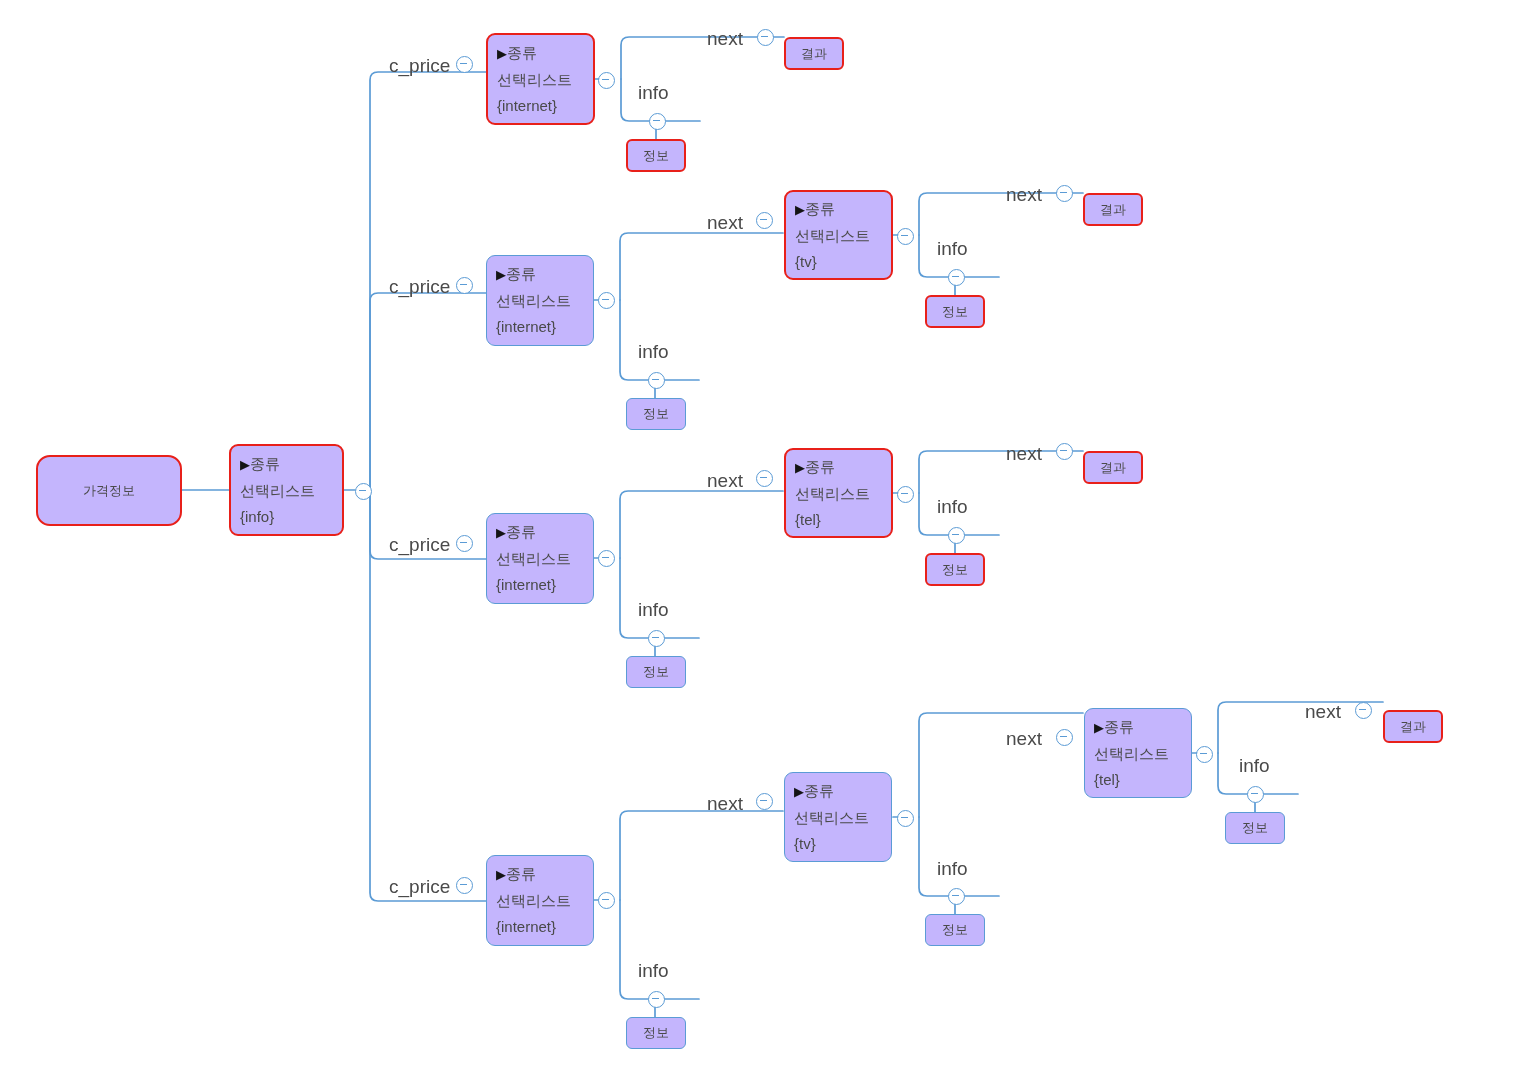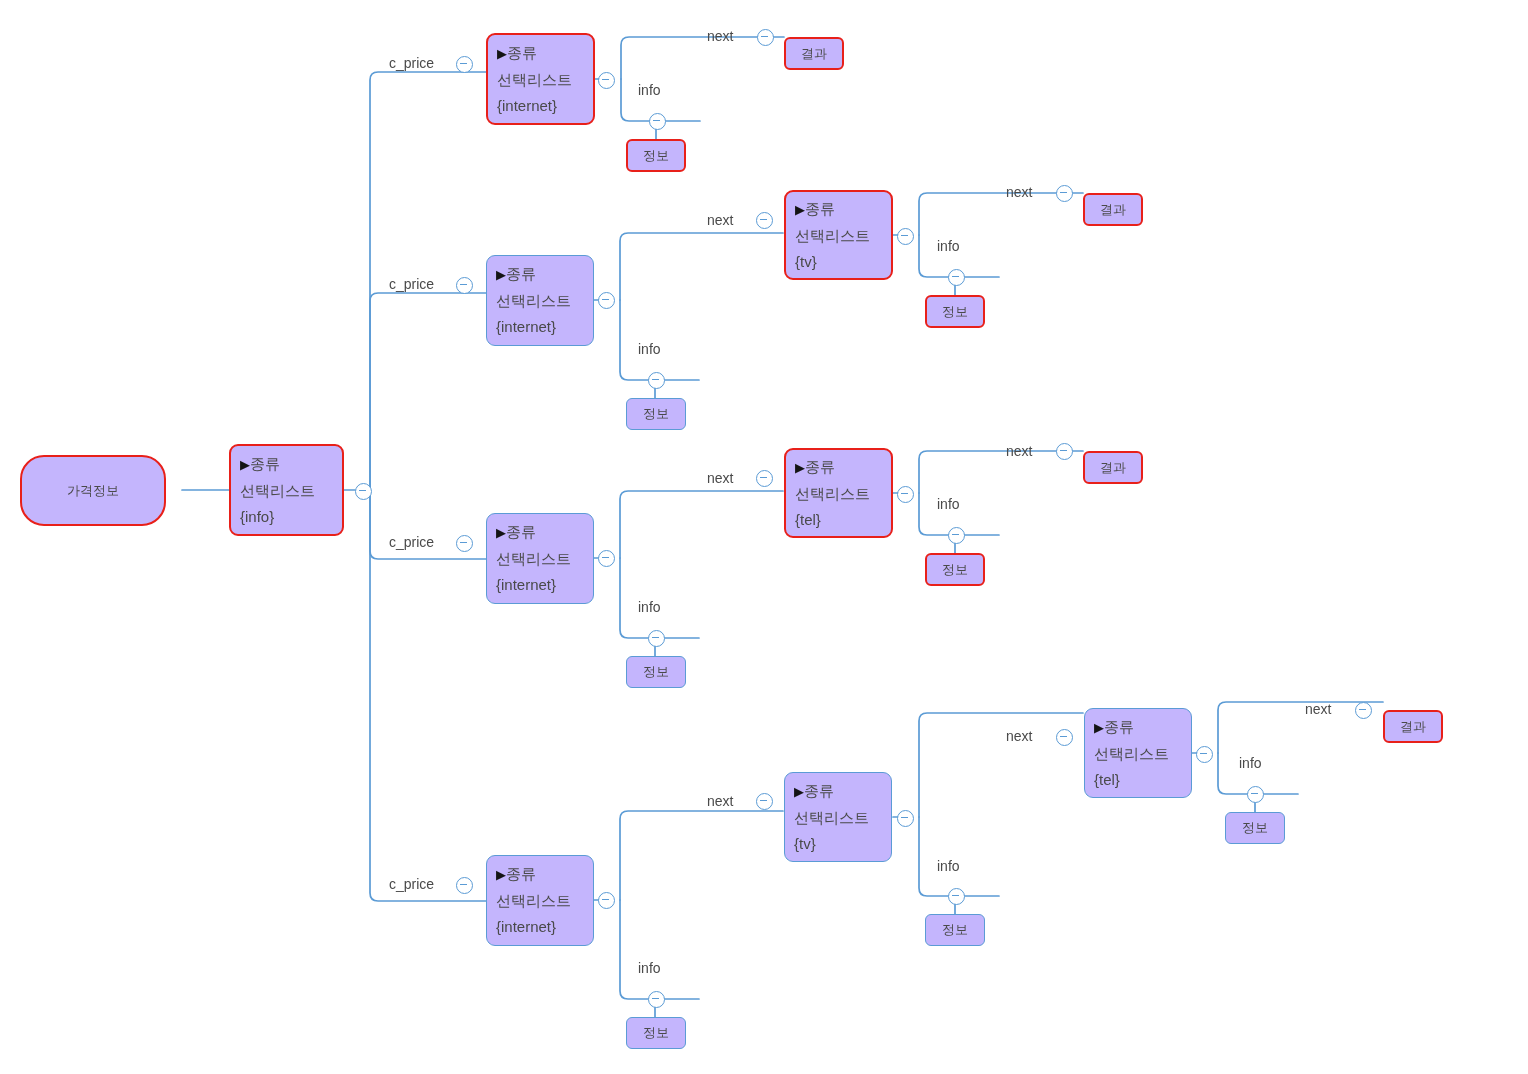--- a/index.html
+++ b/index.html
@@ -45,21 +45,21 @@
     padding:0;
     border-radius:6px;
     font-size:13px;
   }
   .node .ln{ white-space:nowrap; }
   .caret{ color:#141414; font-size:13px; letter-spacing:0; }
 
   
   .elabel{
     position:absolute;
-    font-size:14px;
+    font-size:19px;
     color:#4a4a4a;
     white-space:nowrap;
     z-index:4;
   }
 
   
   .toggle{
     position:absolute;
     width:15px;height:15px;
     border:1.3px solid #5b9bd5;
@@ -127,21 +127,21 @@
       <path d="M919,817 L919,888 Q919,896 927,896 L999,896"></path>
       <path d="M955,896 L955,915"></path>
 
       <path d="M1192,753 L1203,753"></path>
       <path d="M1218,753 L1218,710 Q1218,702 1226,702 L1383,702"></path>
       <path d="M1218,753 L1218,786 Q1218,794 1226,794 L1298,794"></path>
       <path d="M1255,794 L1255,813"></path>
     </g>
   </svg>
 
-  <div class="node leaf" style="left:20px;top:455px;width:146px;height:71px;border-radius:24px;">
+  <div class="node leaf" style="left:36px;top:455px;width:146px;height:71px;border-radius:14px;">
     <span class="ln">가격정보</span>
   </div>
 
   <div class="node" style="left:229px;top:444px;width:115px;height:92px;">
     <span class="ln"><span class="caret">▶</span><span>종류</span></span>
     <span class="ln">선택리스트</span>
     <span class="ln">{info}</span>
   </div>
 
   <div class="node" style="left:486px;top:33px;width:109px;height:92px;">

